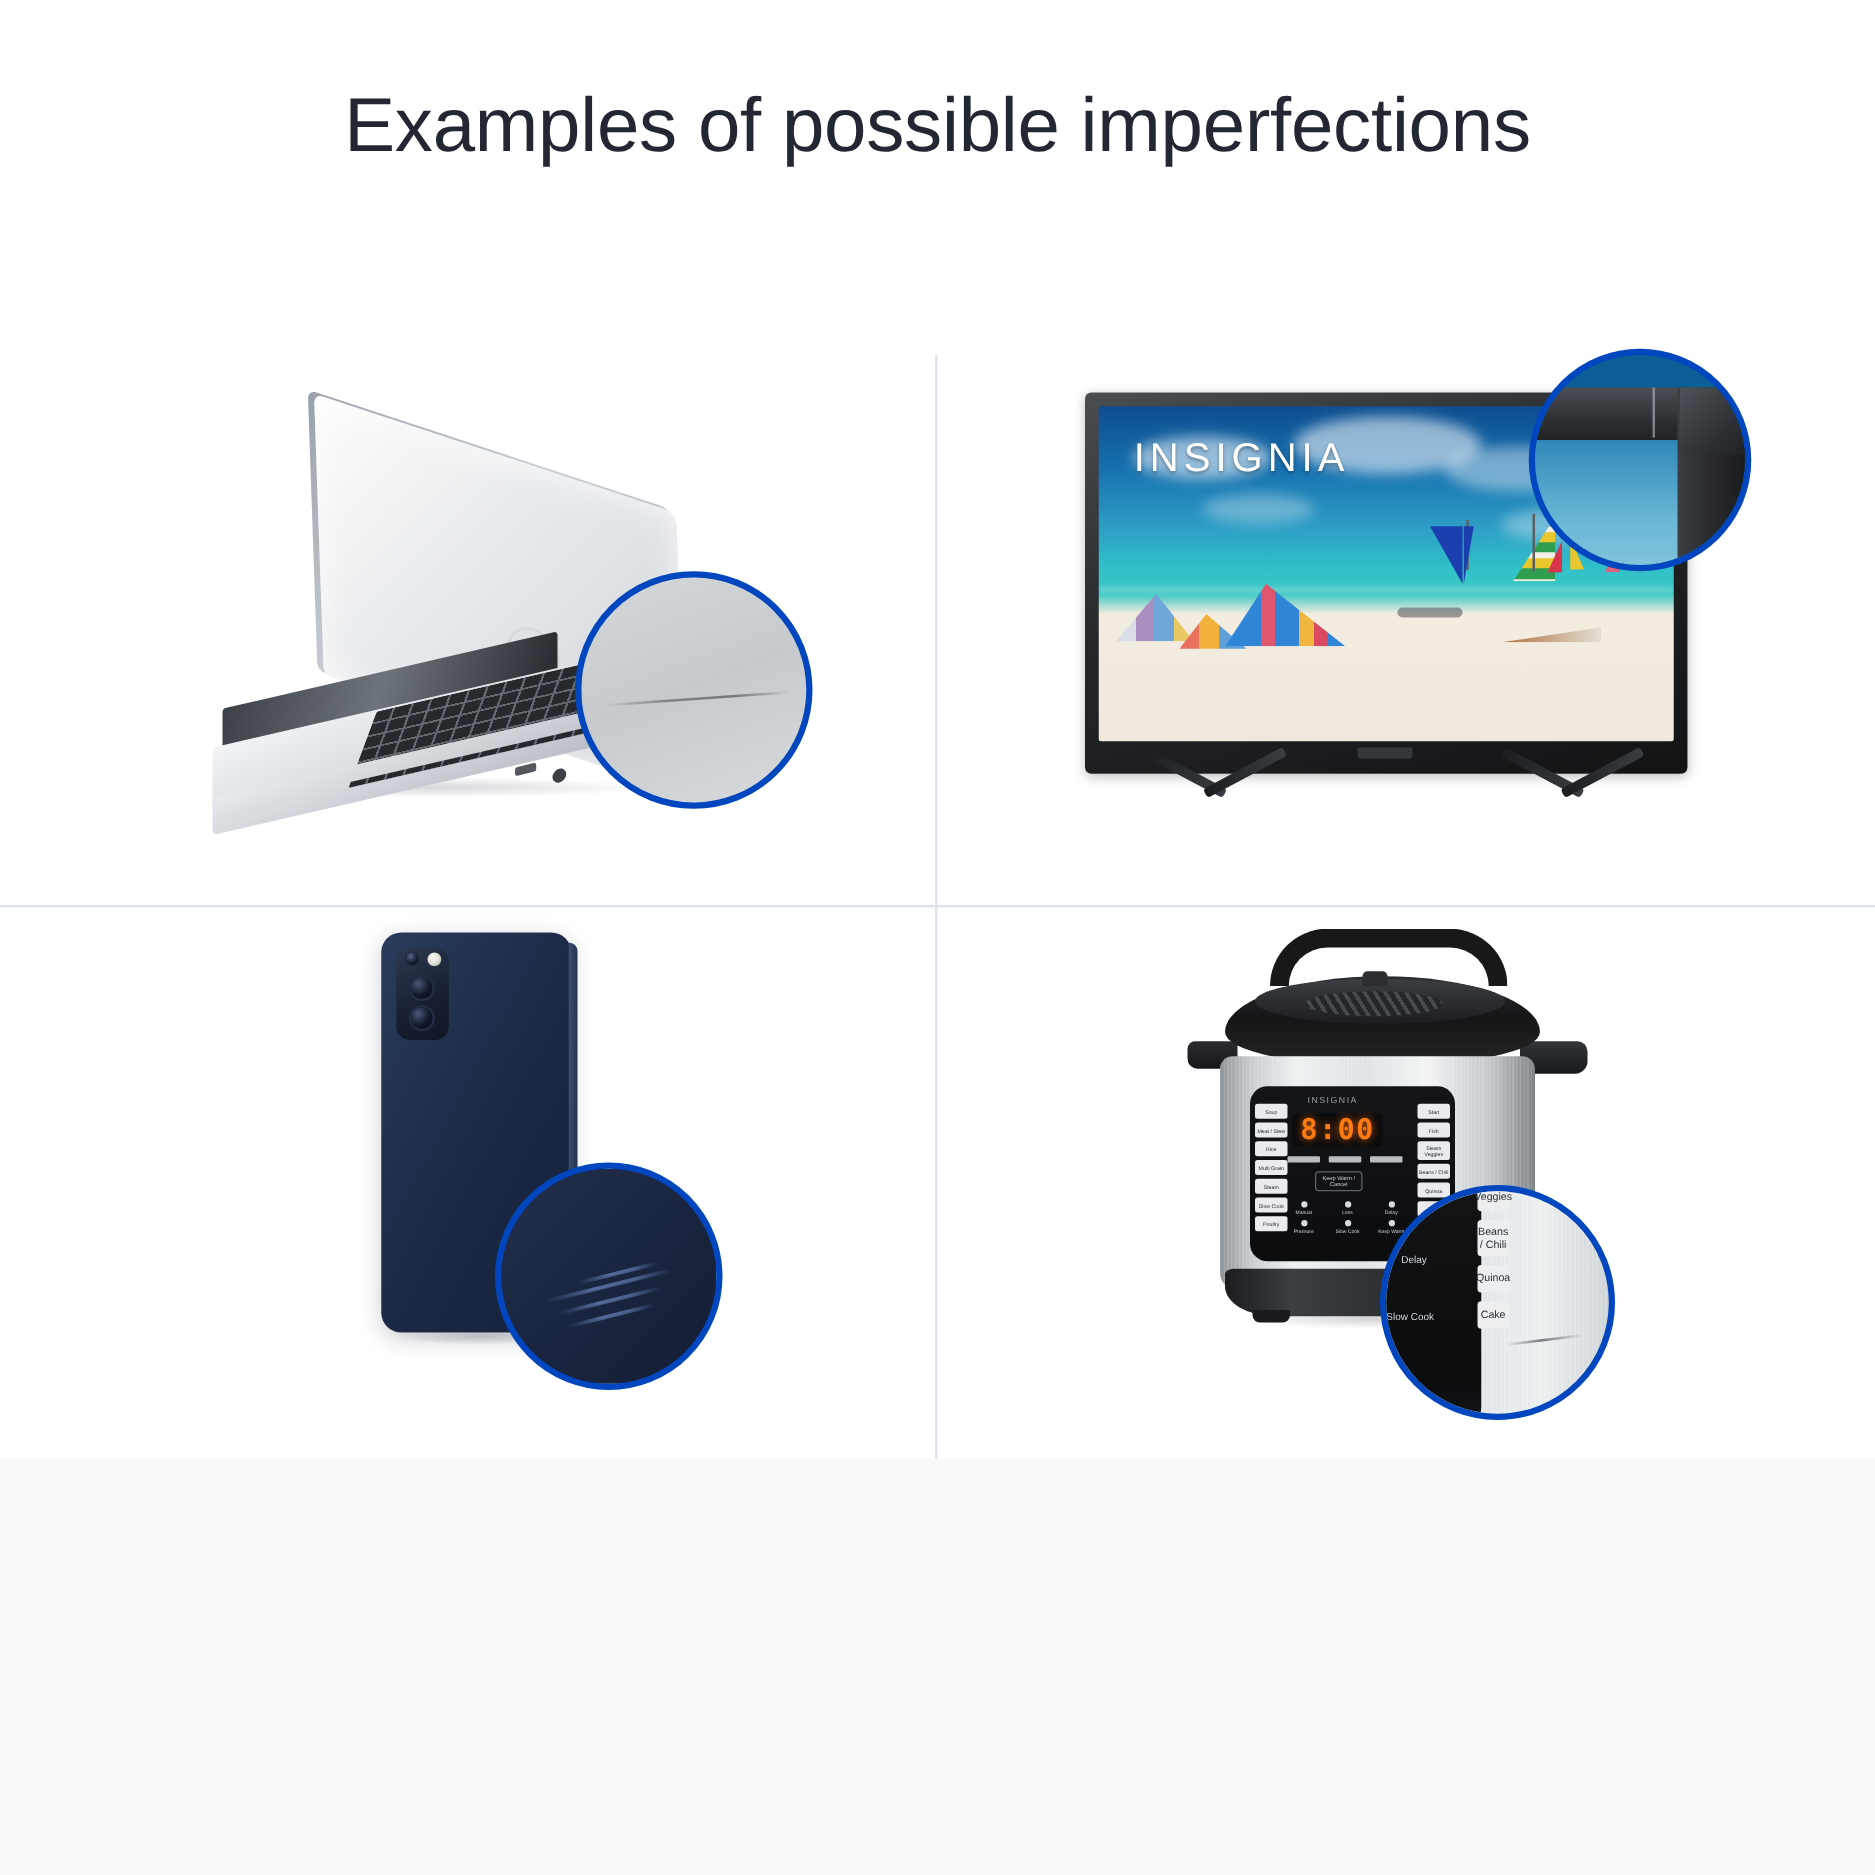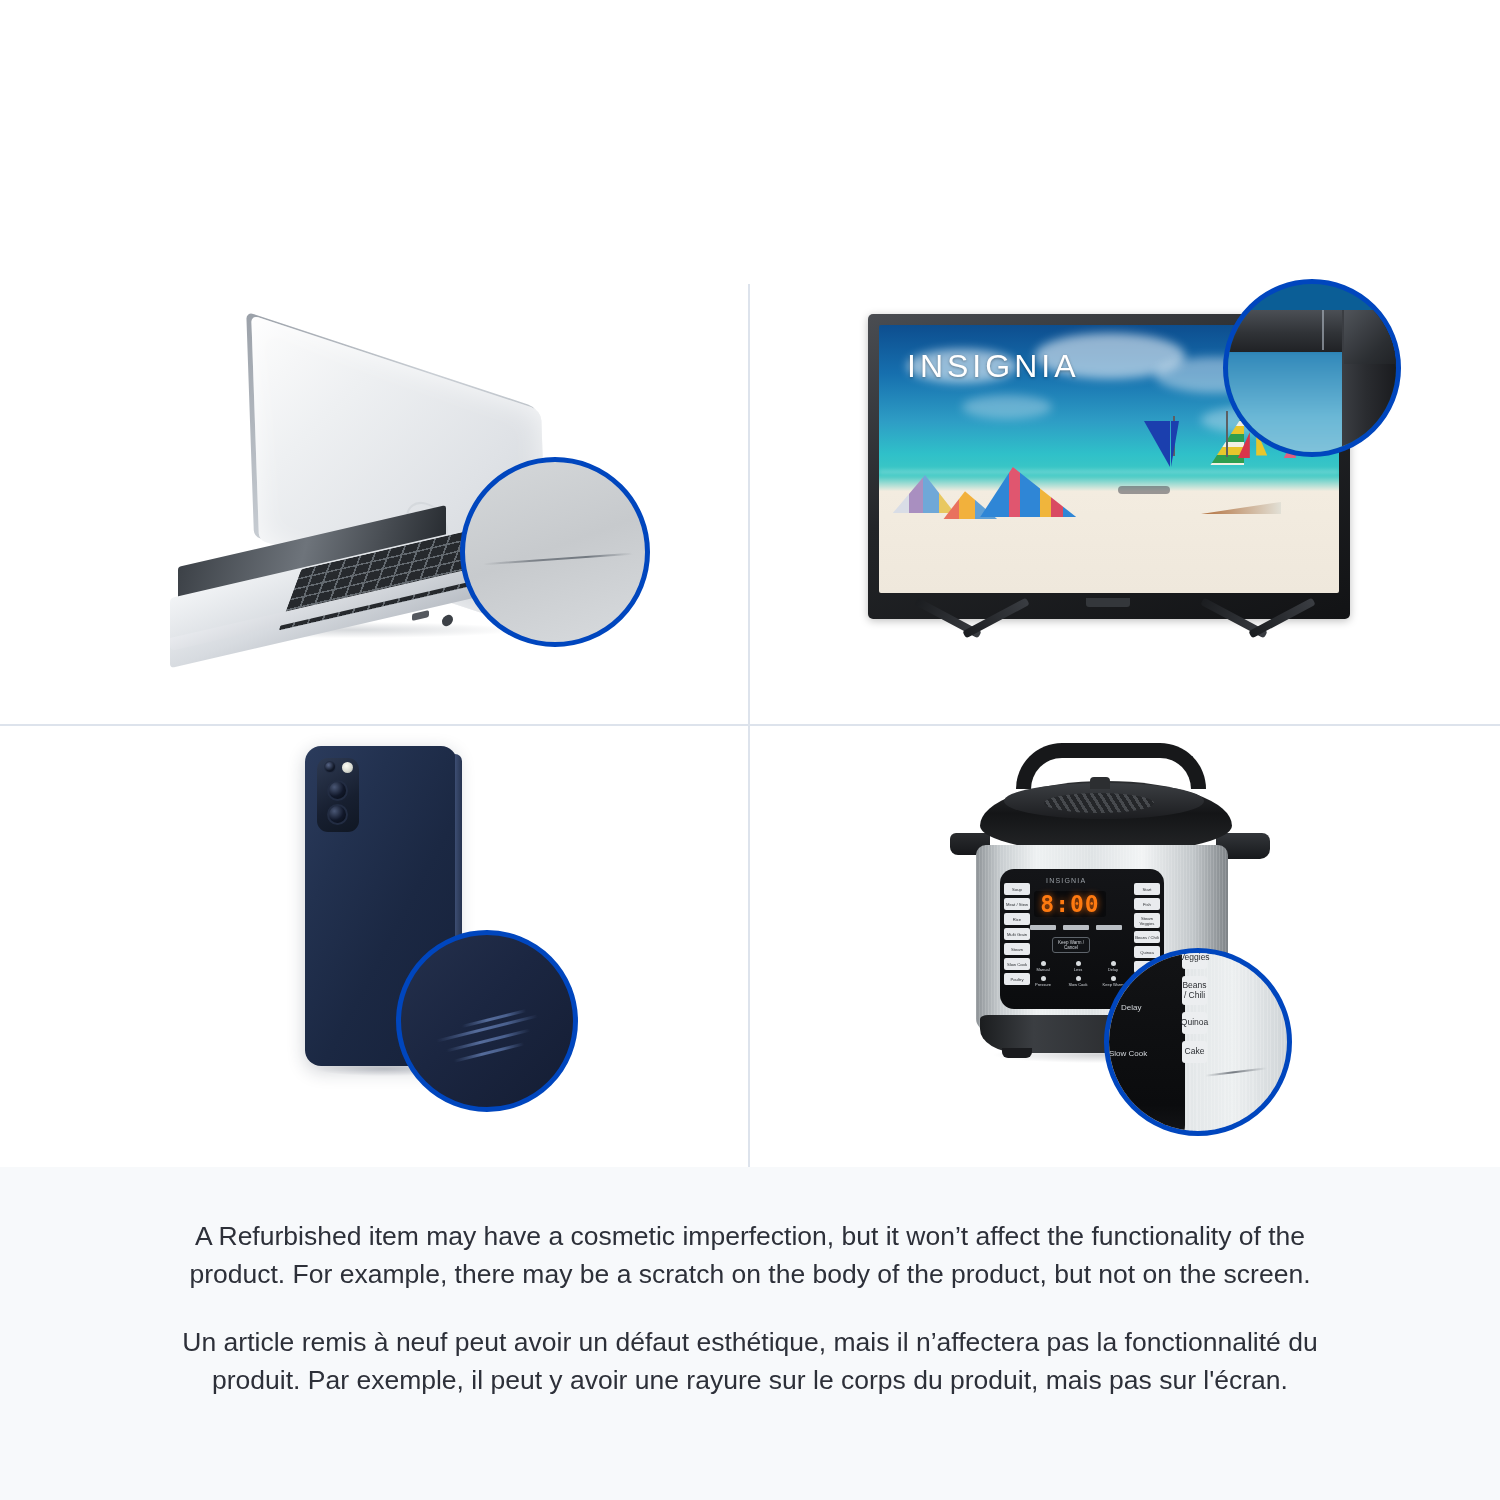--- a/index.html
+++ b/index.html
@@ -688,20 +688,21 @@
     font-weight: 400;
   }
   .footer p.fr { margin-top: 30px; }
 </style>
 </head>
 <body>
 
 <div id="page">
 
   <div class="header">
+    <span class="header-line">Examples of possible imperfections</span>
   </div>
 
   <div class="grid">
     <div class="grid-line-v"></div>
     <div class="grid-line-h"></div>
 
     <div class="cell cell-tl">
       <div class="laptop-wrap">
         <div class="lap-shadow"></div>
         <div class="lid-edge"></div>
@@ -864,17 +865,15 @@
     <div class="mag-pc-btncol">
       <div class="mag-pc-btn">Veggies</div>
       <div class="mag-pc-btn">Beans / Chili</div>
       <div class="mag-pc-btn">Quinoa</div>
       <div class="mag-pc-btn">Cake</div>
     </div>
     <div class="mag-pc-scratch"></div>
   </div>
 
   <div class="footer">
-    <p class="en">A Refurbished item may have a cosmetic imperfection, but it won’t affect the functionality of the product. For example, there may be a scratch on the body of the product, but not on the screen.</p>
-    <p class="fr">Un article remis à neuf peut avoir un défaut esthétique, mais il n’affectera pas la fonctionnalité du produit. Par exemple, il peut y avoir une rayure sur le corps du produit, mais pas sur l'écran.</p>
   </div>
 
 </div>
 
 </body></html>

